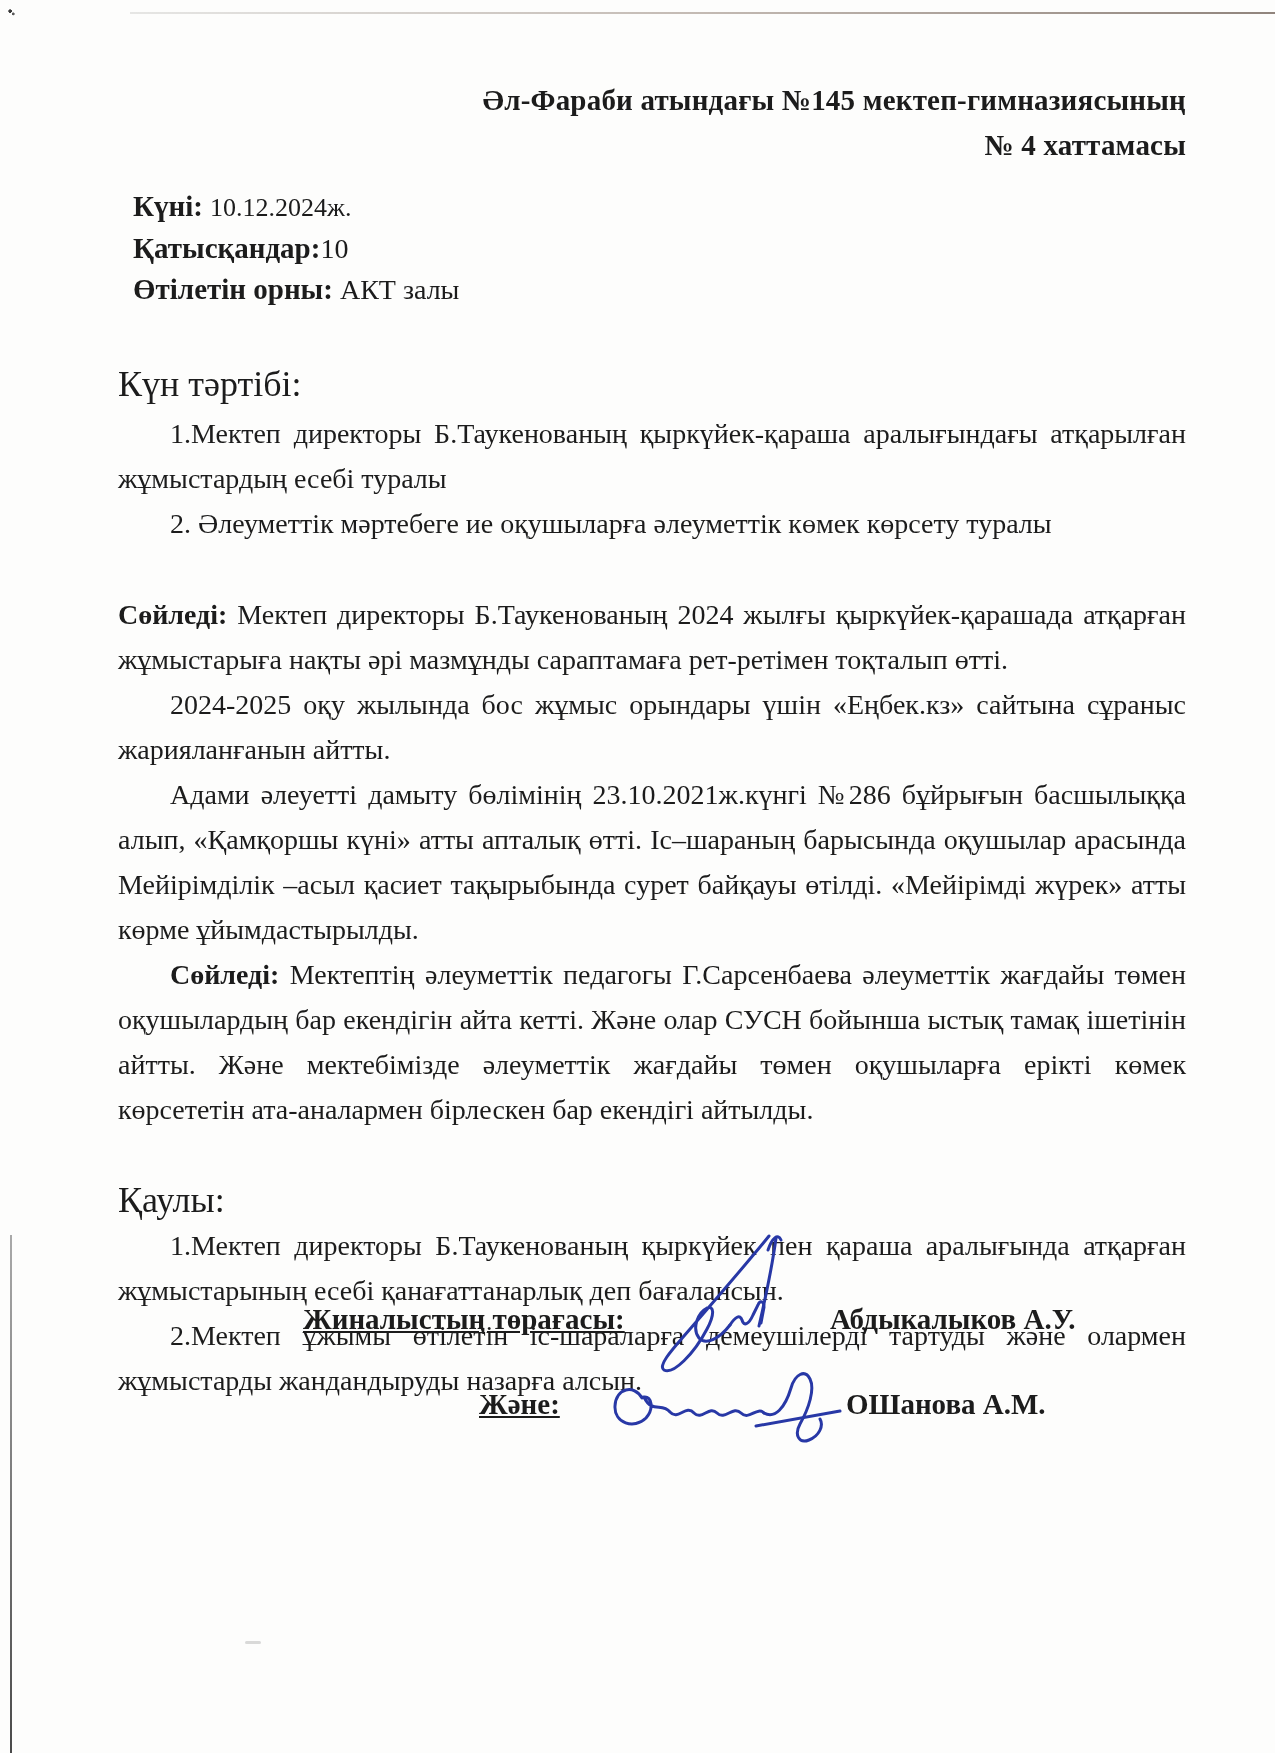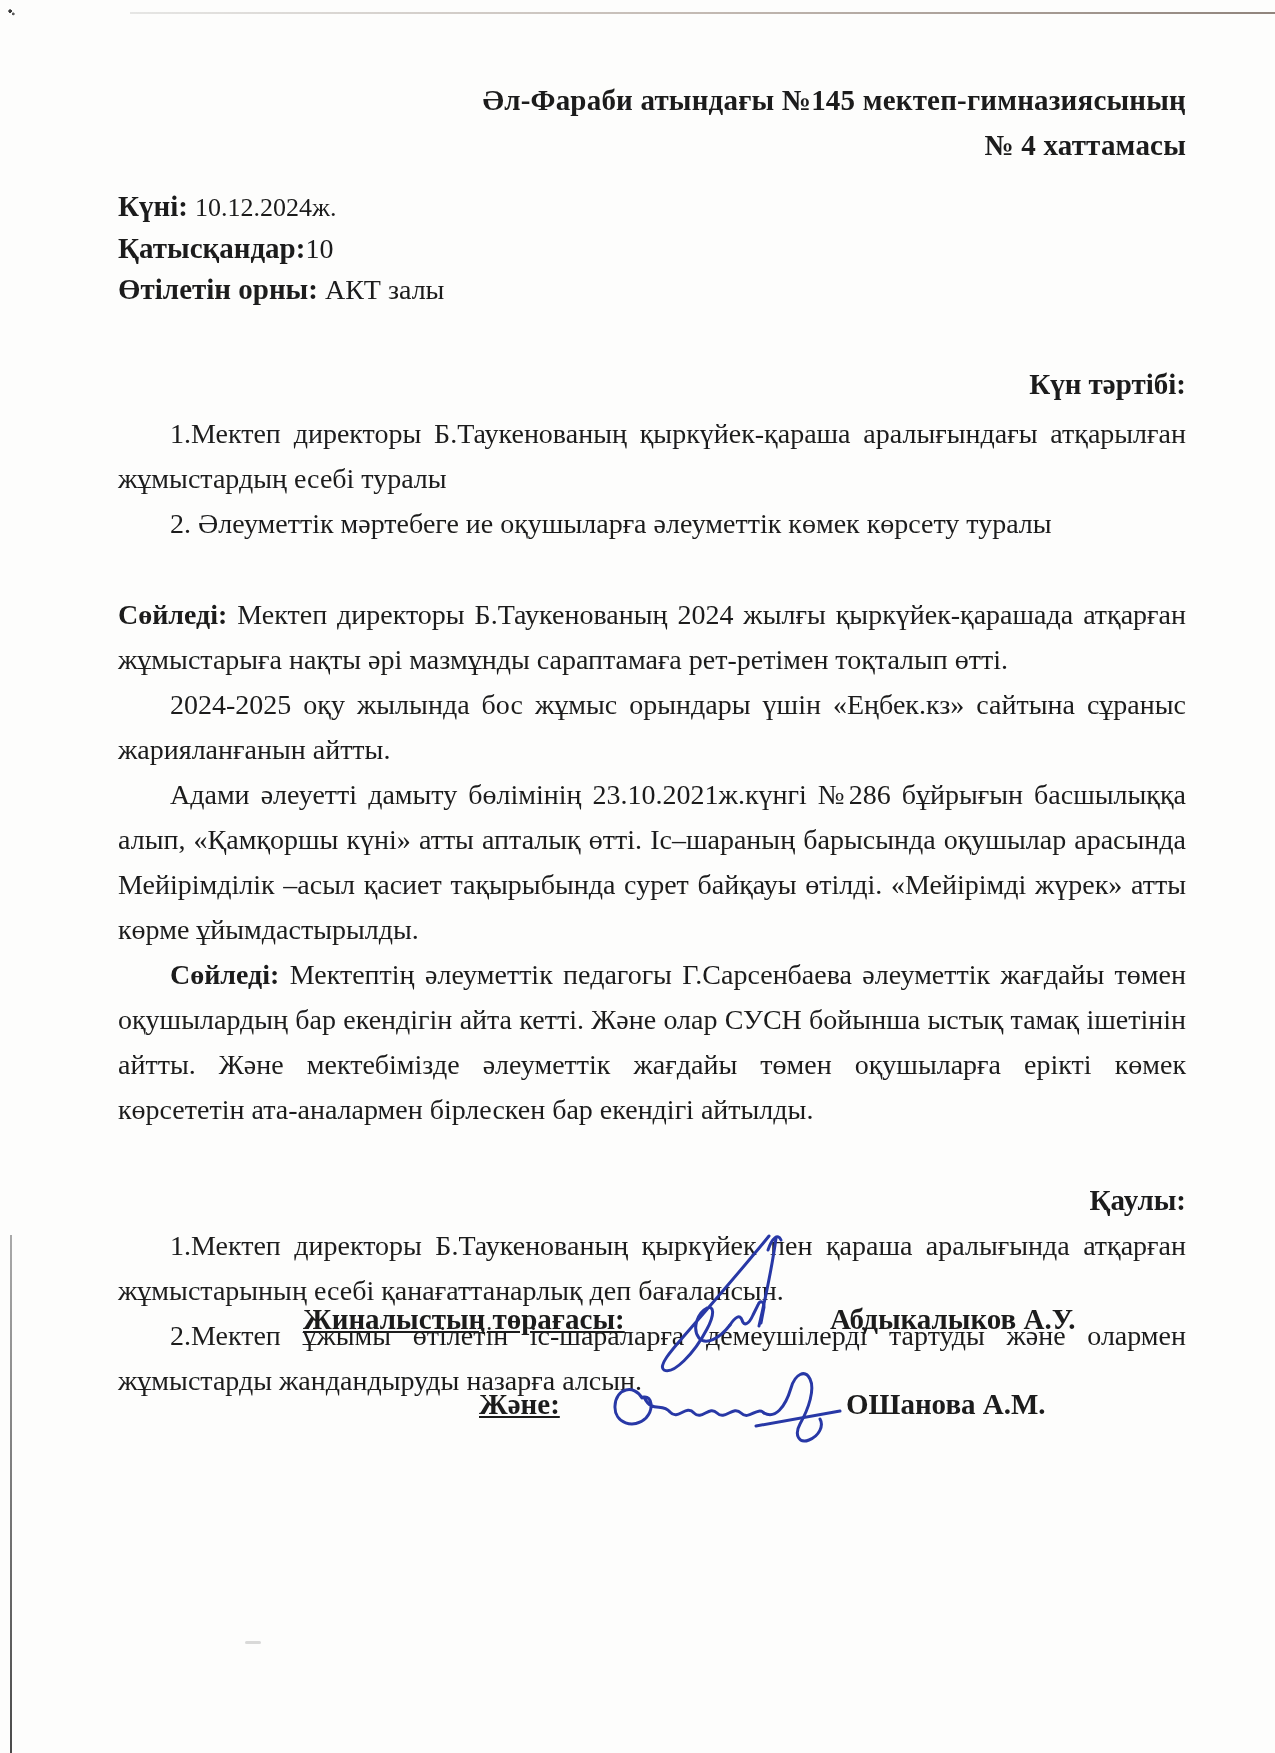--- a/index.html
+++ b/index.html
@@ -28,27 +28,27 @@
   .title-block { text-align: center; }
   .title-line {
     font-weight: bold;
     font-size: 29px;
     line-height: 45px;
     letter-spacing: 0.2px;
     text-align: right;
   }
   .meta-block { margin-top: 18px; }
   .meta-row { font-size: 28px; line-height: 41px; }
-  .meta-label { font-weight: bold; font-size: 29px; }
+  .meta-label { font-weight: bold; font-size: 29px; margin-left: 15px; }
   .meta-value { font-weight: normal; }
   .meta-value.small { font-size: 26px; }
   .section-heading {
-    text-align: right;
-    font-weight: bold;
-    font-size: 29px;
+    text-align: left;
+    font-weight: normal;
+    font-size: 36px;
     line-height: 45px;
   }
   .agenda-heading { margin-top: 52px; }
   .agenda-list { margin-top: 4px; }
   .para {
     margin: 0;
     font-size: 28px;
     line-height: 45px;
     text-align: justify;
   }

